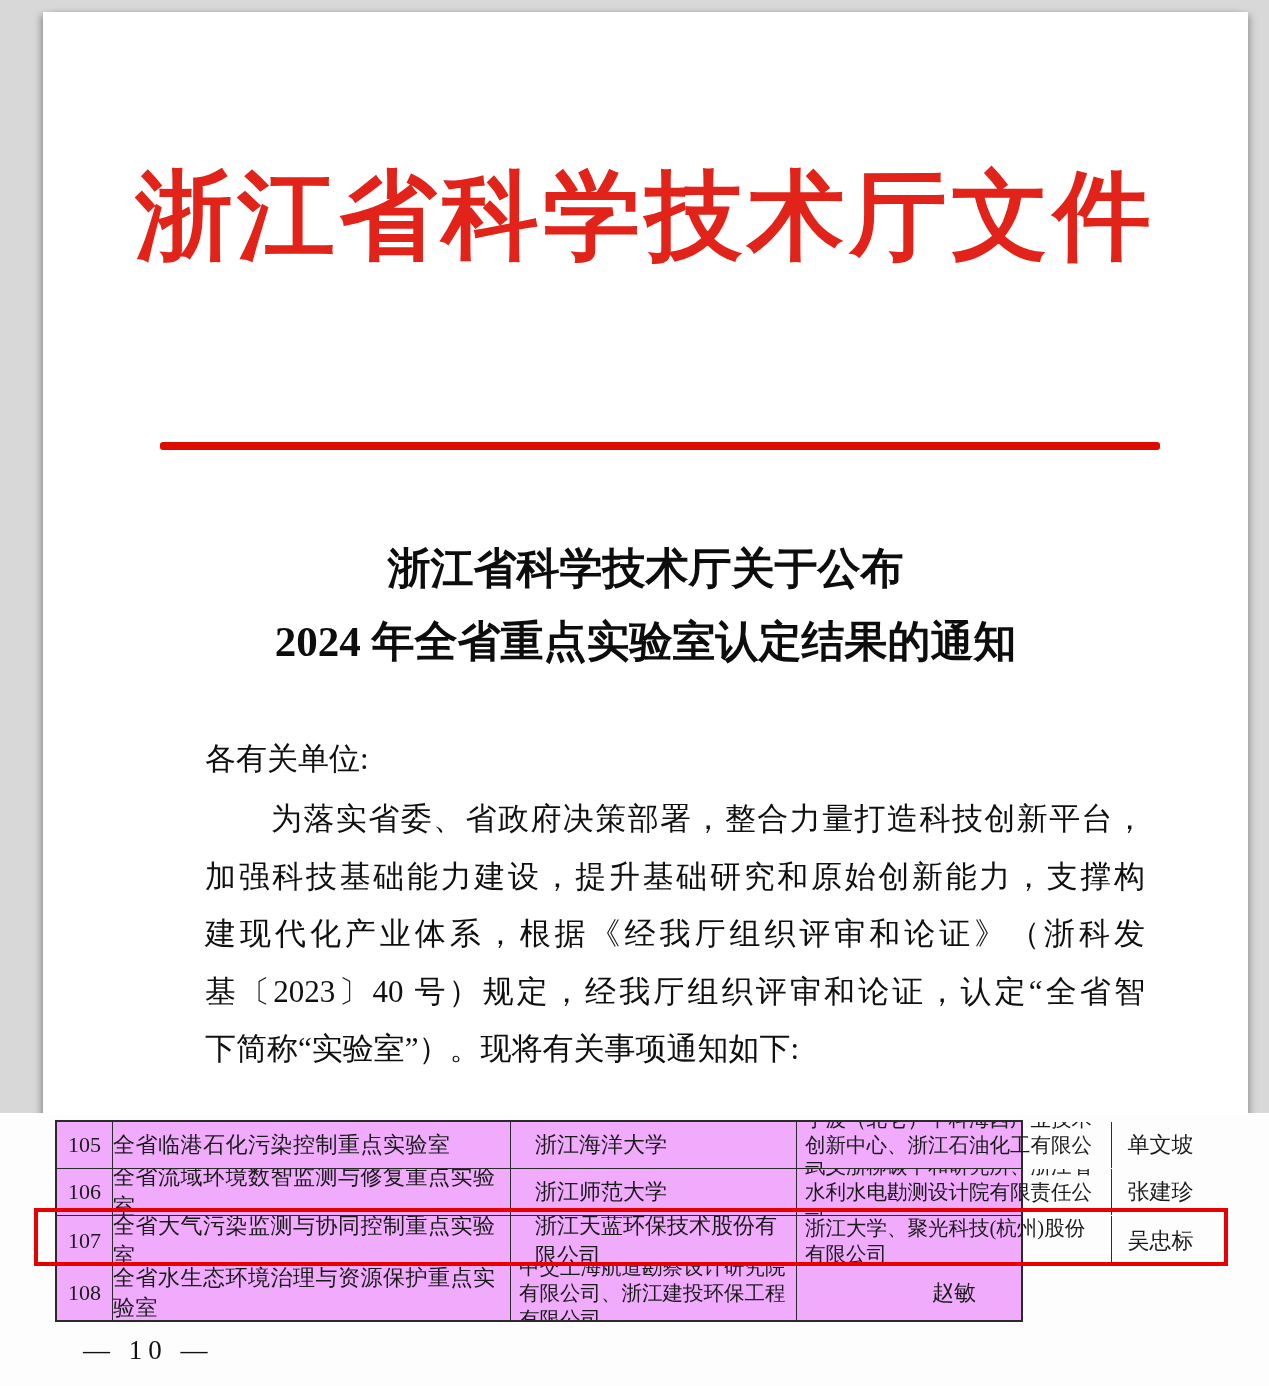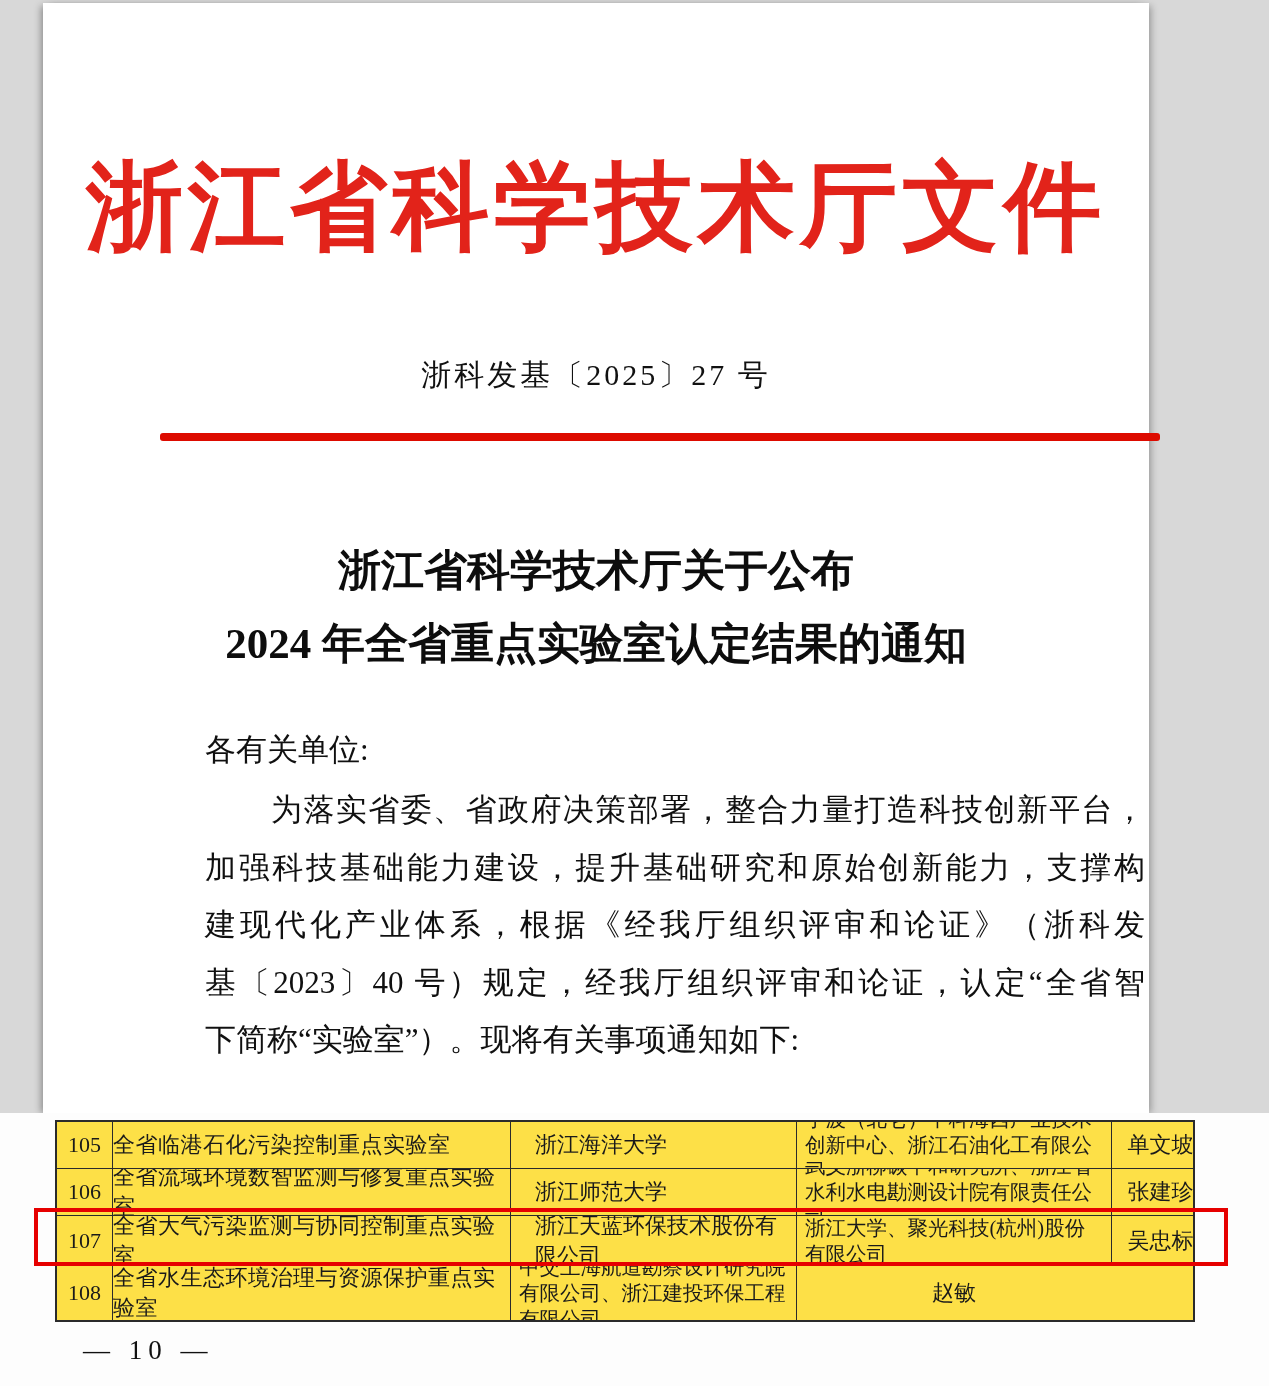--- a/index.html
+++ b/index.html
@@ -11,42 +11,42 @@
   html,body{width:1269px;height:1386px;}
   body{
     position:relative;
     background:#d8d8d8;
     font-family:"Liberation Serif","DejaVu Serif",serif;
     color:#1c1c1c;
     overflow:hidden;
   }
   
   .page-top{
-    position:absolute;left:43px;top:3px;width:1106px;height:1113px;
+    position:absolute;left:43px;top:12px;width:1205px;height:1113px;
     background:#ffffff;
     box-shadow:-5px 0 7px -3px rgba(0,0,0,.35), 5px 0 7px -3px rgba(0,0,0,.30);
   }
   .letterhead{
     position:absolute;top:140px;left:0;width:100%;
     text-align:center;
     font-size:97px;font-weight:bold;letter-spacing:5px;
     color:var(--red-title);
     white-space:nowrap;
   }
   .doc-number{
     position:absolute;top:352px;left:0;width:100%;
     text-align:center;font-size:30px;letter-spacing:3px;color:#111;
   }
   .red-rule{
     position:absolute;top:430px;left:117px;width:1000px;height:8px;
     background:var(--red-rule);border-radius:3px;
   }
   .notice-title{
     position:absolute;left:0;width:100%;text-align:center;
-    font-weight:bold;font-size:43px;color:#0d0d0d;white-space:nowrap;margin-top:11px;
+    font-weight:bold;font-size:43px;color:#0d0d0d;white-space:nowrap;
   }
   .notice-title.l1{top:528px;}
   .notice-title.l2{top:601px;}
   .body-block{
     position:absolute;top:716px;left:162px;width:940px;
     font-size:31px;color:#101010;
   }
   .salutation{line-height:62px;text-align:left;}
   .par-line{
     line-height:57.5px;
@@ -54,23 +54,23 @@
     white-space:nowrap;
   }
   .par-line.first{padding-left:66px;}
   .par-line.last{text-align-last:left;white-space:normal;}
   
   .page-bottom{
     position:absolute;left:0;top:1113px;width:1269px;height:273px;
     background:#fdfdfd;
   }
   .results-table{
-    position:absolute;top:7px;left:55px;width:1140px;
+    position:absolute;top:7px;left:55px;width:968px;
     border:2px solid #2b2b2b;
-    background:#fde047;
+    background:#f0abfc;
   }
   .trow{
     display:grid;
     grid-template-columns:55px 398px 286px 315px 98px;
   }
   .trow + .trow{border-top:1.5px solid #2b2b2b;}
   .trow:nth-child(1){height:46px;}
   .trow:nth-child(2){height:47px;}
   .trow:nth-child(3){height:50px;}
   .trow:nth-child(4){height:55px;}
@@ -93,21 +93,20 @@
   .page-number{
     position:absolute;top:222px;left:83px;
     font-size:27px;letter-spacing:6px;color:#111;
   }
 </style>
 </head>
 <body>
 
 <div class="page-top">
   <div class="letterhead">浙江省科学技术厅文件</div>
-  <div class="doc-number">浙科发基〔2025〕27 号</div>
   <div class="red-rule"></div>
   <div class="notice-title l1">浙江省科学技术厅关于公布</div>
   <div class="notice-title l2">2024 年全省重点实验室认定结果的通知</div>
   <div class="body-block">
     <div class="salutation">各有关单位:</div>
     <div class="par-line first">为落实省委、省政府决策部署，整合力量打造科技创新平台，</div>
     <div class="par-line">加强科技基础能力建设，提升基础研究和原始创新能力，支撑构</div>
     <div class="par-line">建现代化产业体系，根据《经我厅组织评审和论证》（浙科发</div>
     <div class="par-line">基〔2023〕40 号）规定，经我厅组织评审和论证，认定“全省智</div>
     <div class="par-line last">下简称“实验室”）。现将有关事项通知如下:</div>

